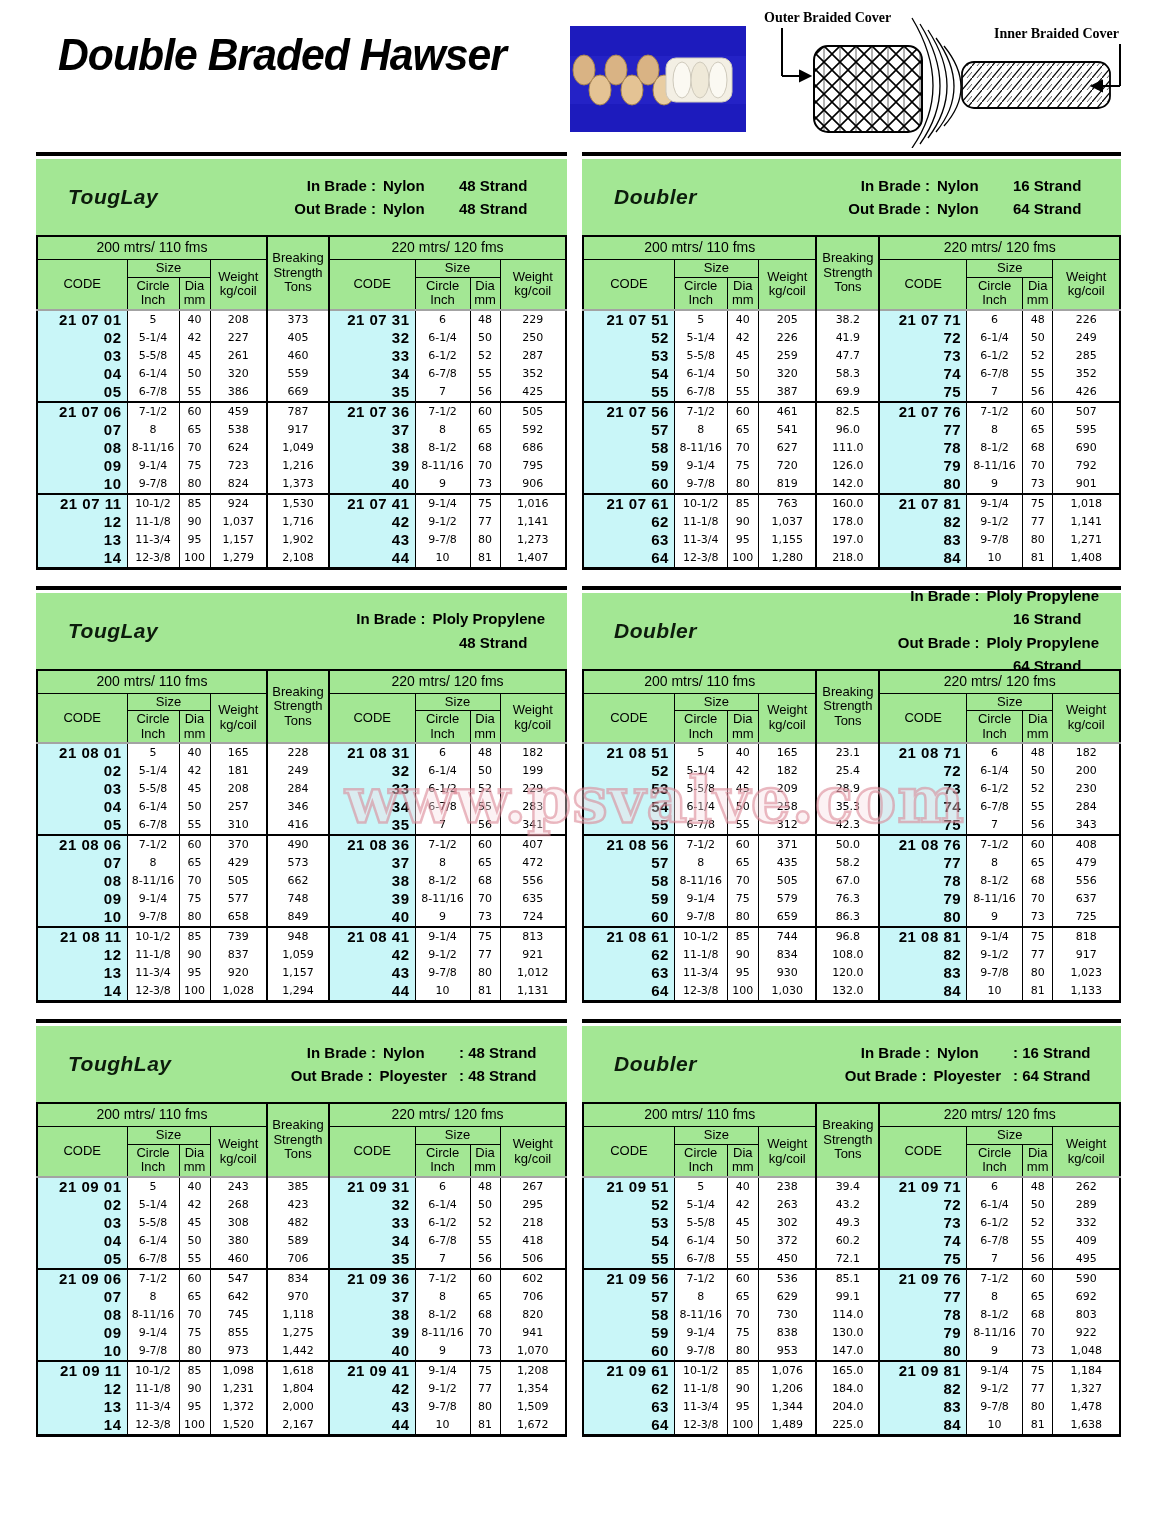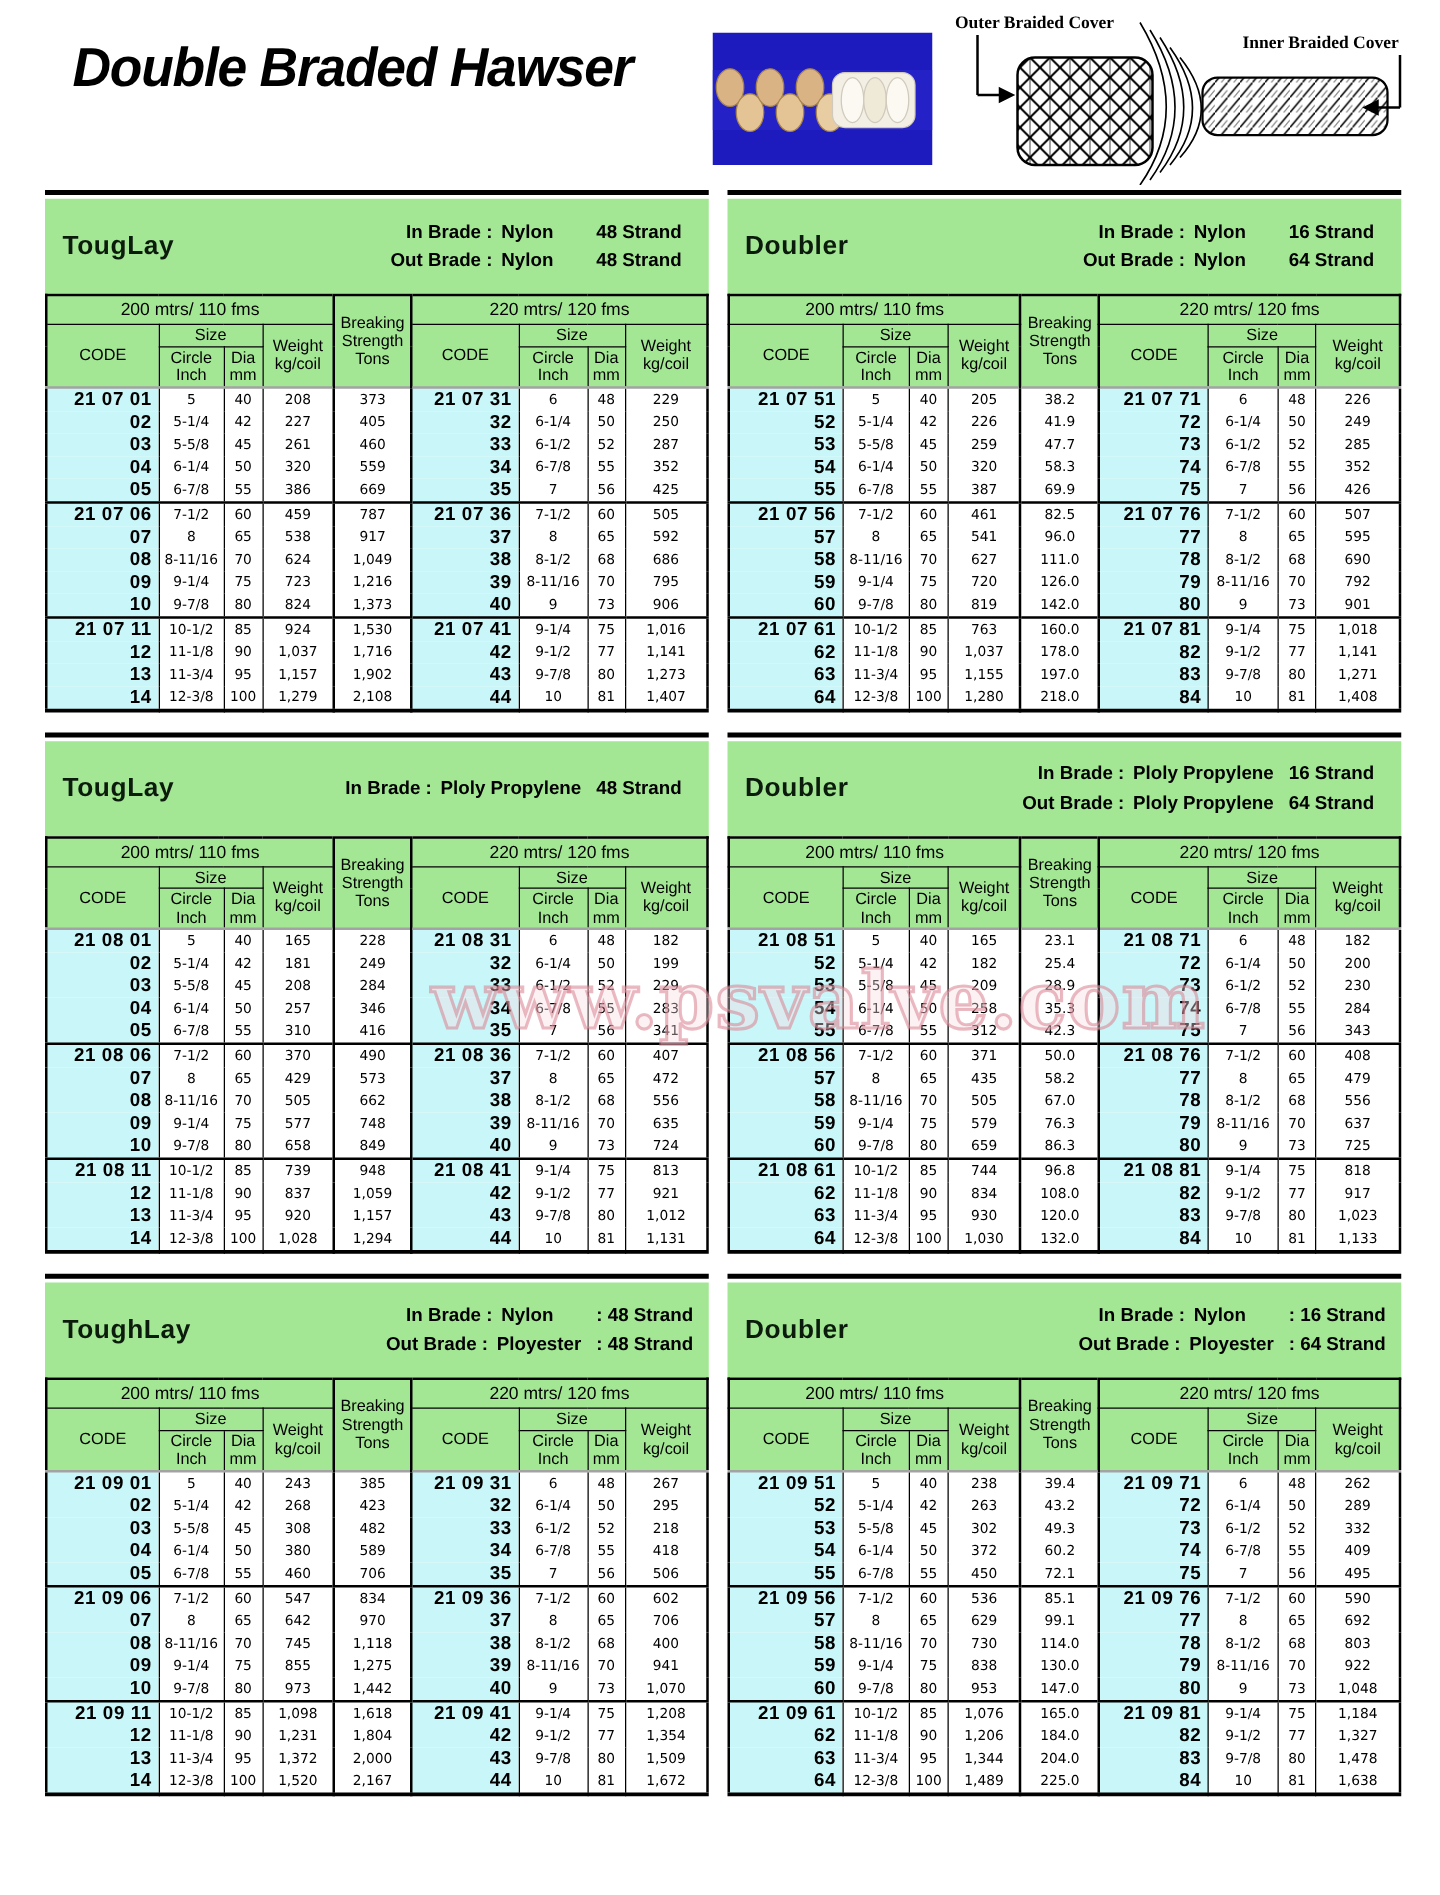--- a/index.html
+++ b/index.html
@@ -39,24 +39,24 @@
     padding:2px 0 0 36px;position:relative;z-index:2;
   }
   .block{width:100%;}
   .top-rule{height:4px;background:#000;margin-bottom:3px;}
   .band{
     background:var(--green);height:76px;
     display:flex;align-items:center;
   }
   .band-name{
     font-family:"Liberation Sans",sans-serif;font-weight:700;font-size:21px;
-    padding-left:14px;width:190px;color:#0c1c0c;letter-spacing:.5px;
+    padding-left:32px;width:190px;color:#0c1c0c;letter-spacing:.5px;font-style:italic;
   }
   .band-specs{
-    flex:1;text-align:right;padding-right:4px;
+    flex:1;text-align:right;padding-right:22px;
     font-family:"Liberation Sans",sans-serif;font-weight:700;font-size:15px;
     line-height:1.55;color:#000;
   }
   .band-specs .sl{display:inline-block;min-width:86px;text-align:right;}
   .band-specs .sm{display:inline-block;min-width:64px;text-align:left;margin-left:7px;}
   .band-specs .ss{display:inline-block;margin-left:12px;text-align:left;min-width:86px;}
   
   table.spec{
     border-collapse:collapse;table-layout:fixed;width:100%;
     border-left:2px solid #000;border-right:2px solid #000;
@@ -1079,21 +1079,21 @@
      </tr>
           <tr>
        <td class="code">08</td>
        <td>8-11/16</td>
        <td>70</td>
        <td>745</td>
        <td class="bs">1,118</td>
        <td class="code">38</td>
        <td>8-1/2</td>
        <td>68</td>
-       <td>400</td>
+       <td>820</td>
      </tr>
           <tr>
        <td class="code">09</td>
        <td>9-1/4</td>
        <td>75</td>
        <td>855</td>
        <td class="bs">1,275</td>
        <td class="code">39</td>
        <td>8-11/16</td>
        <td>70</td>

